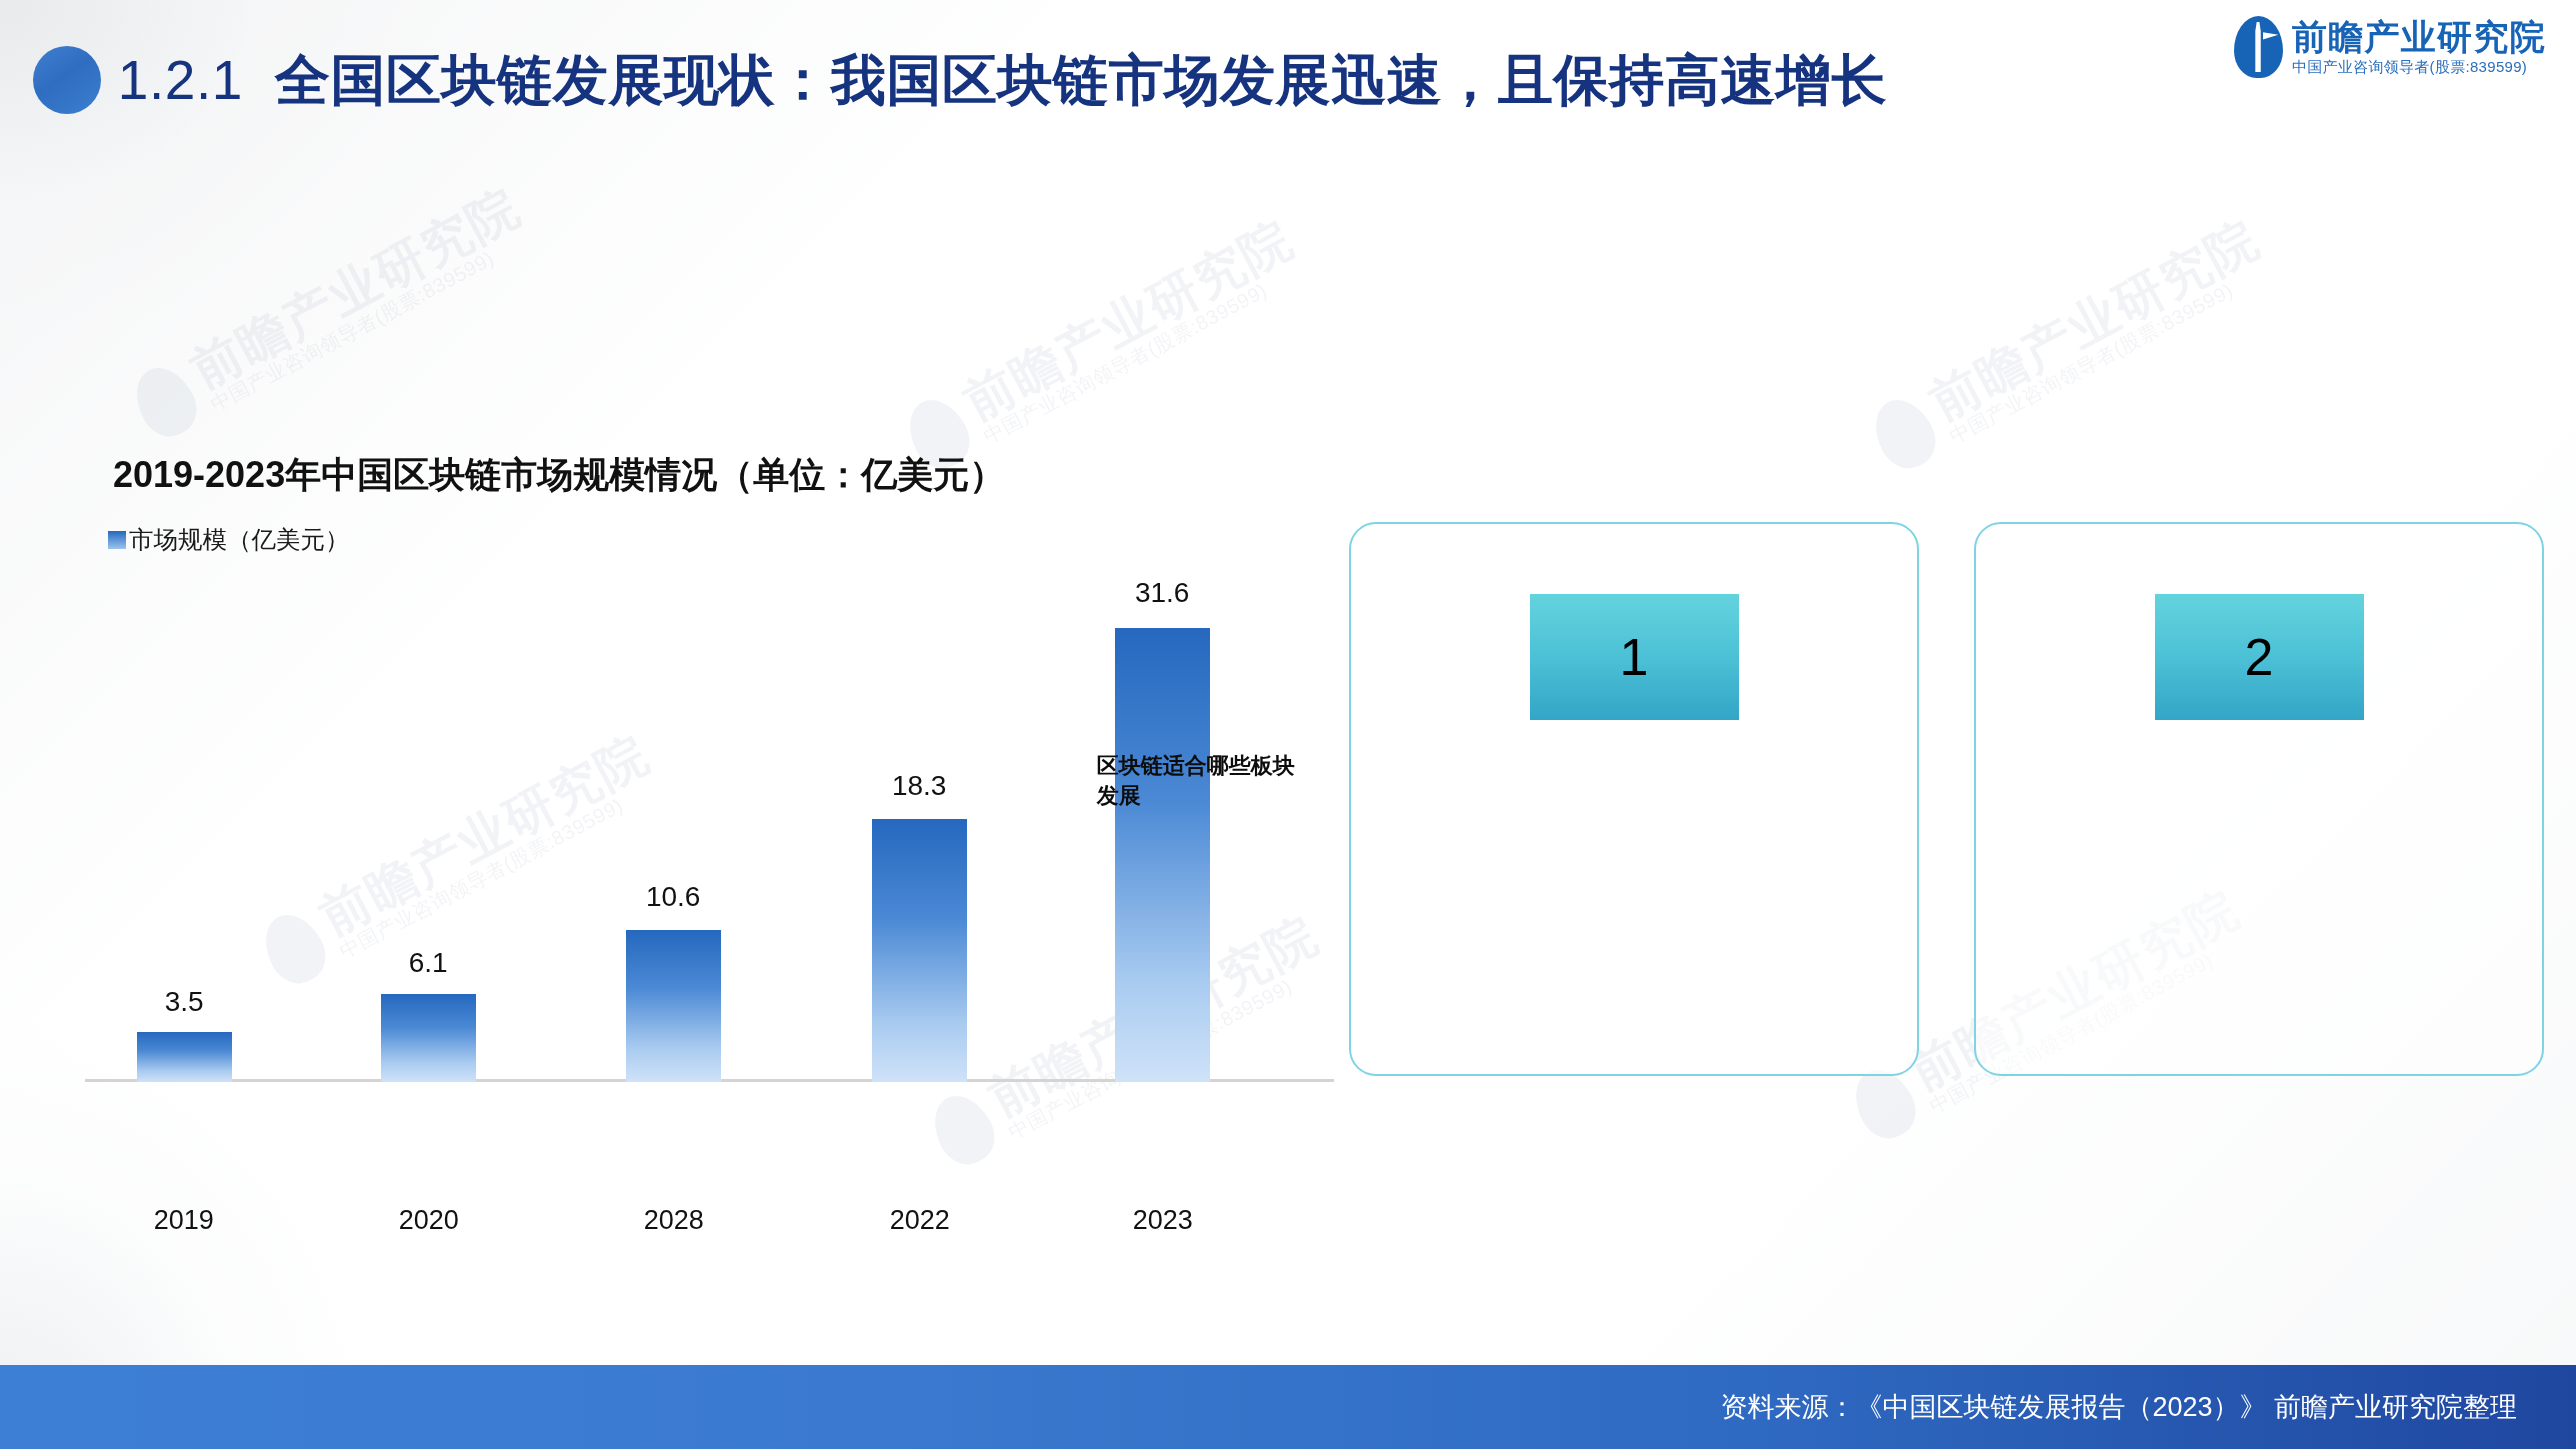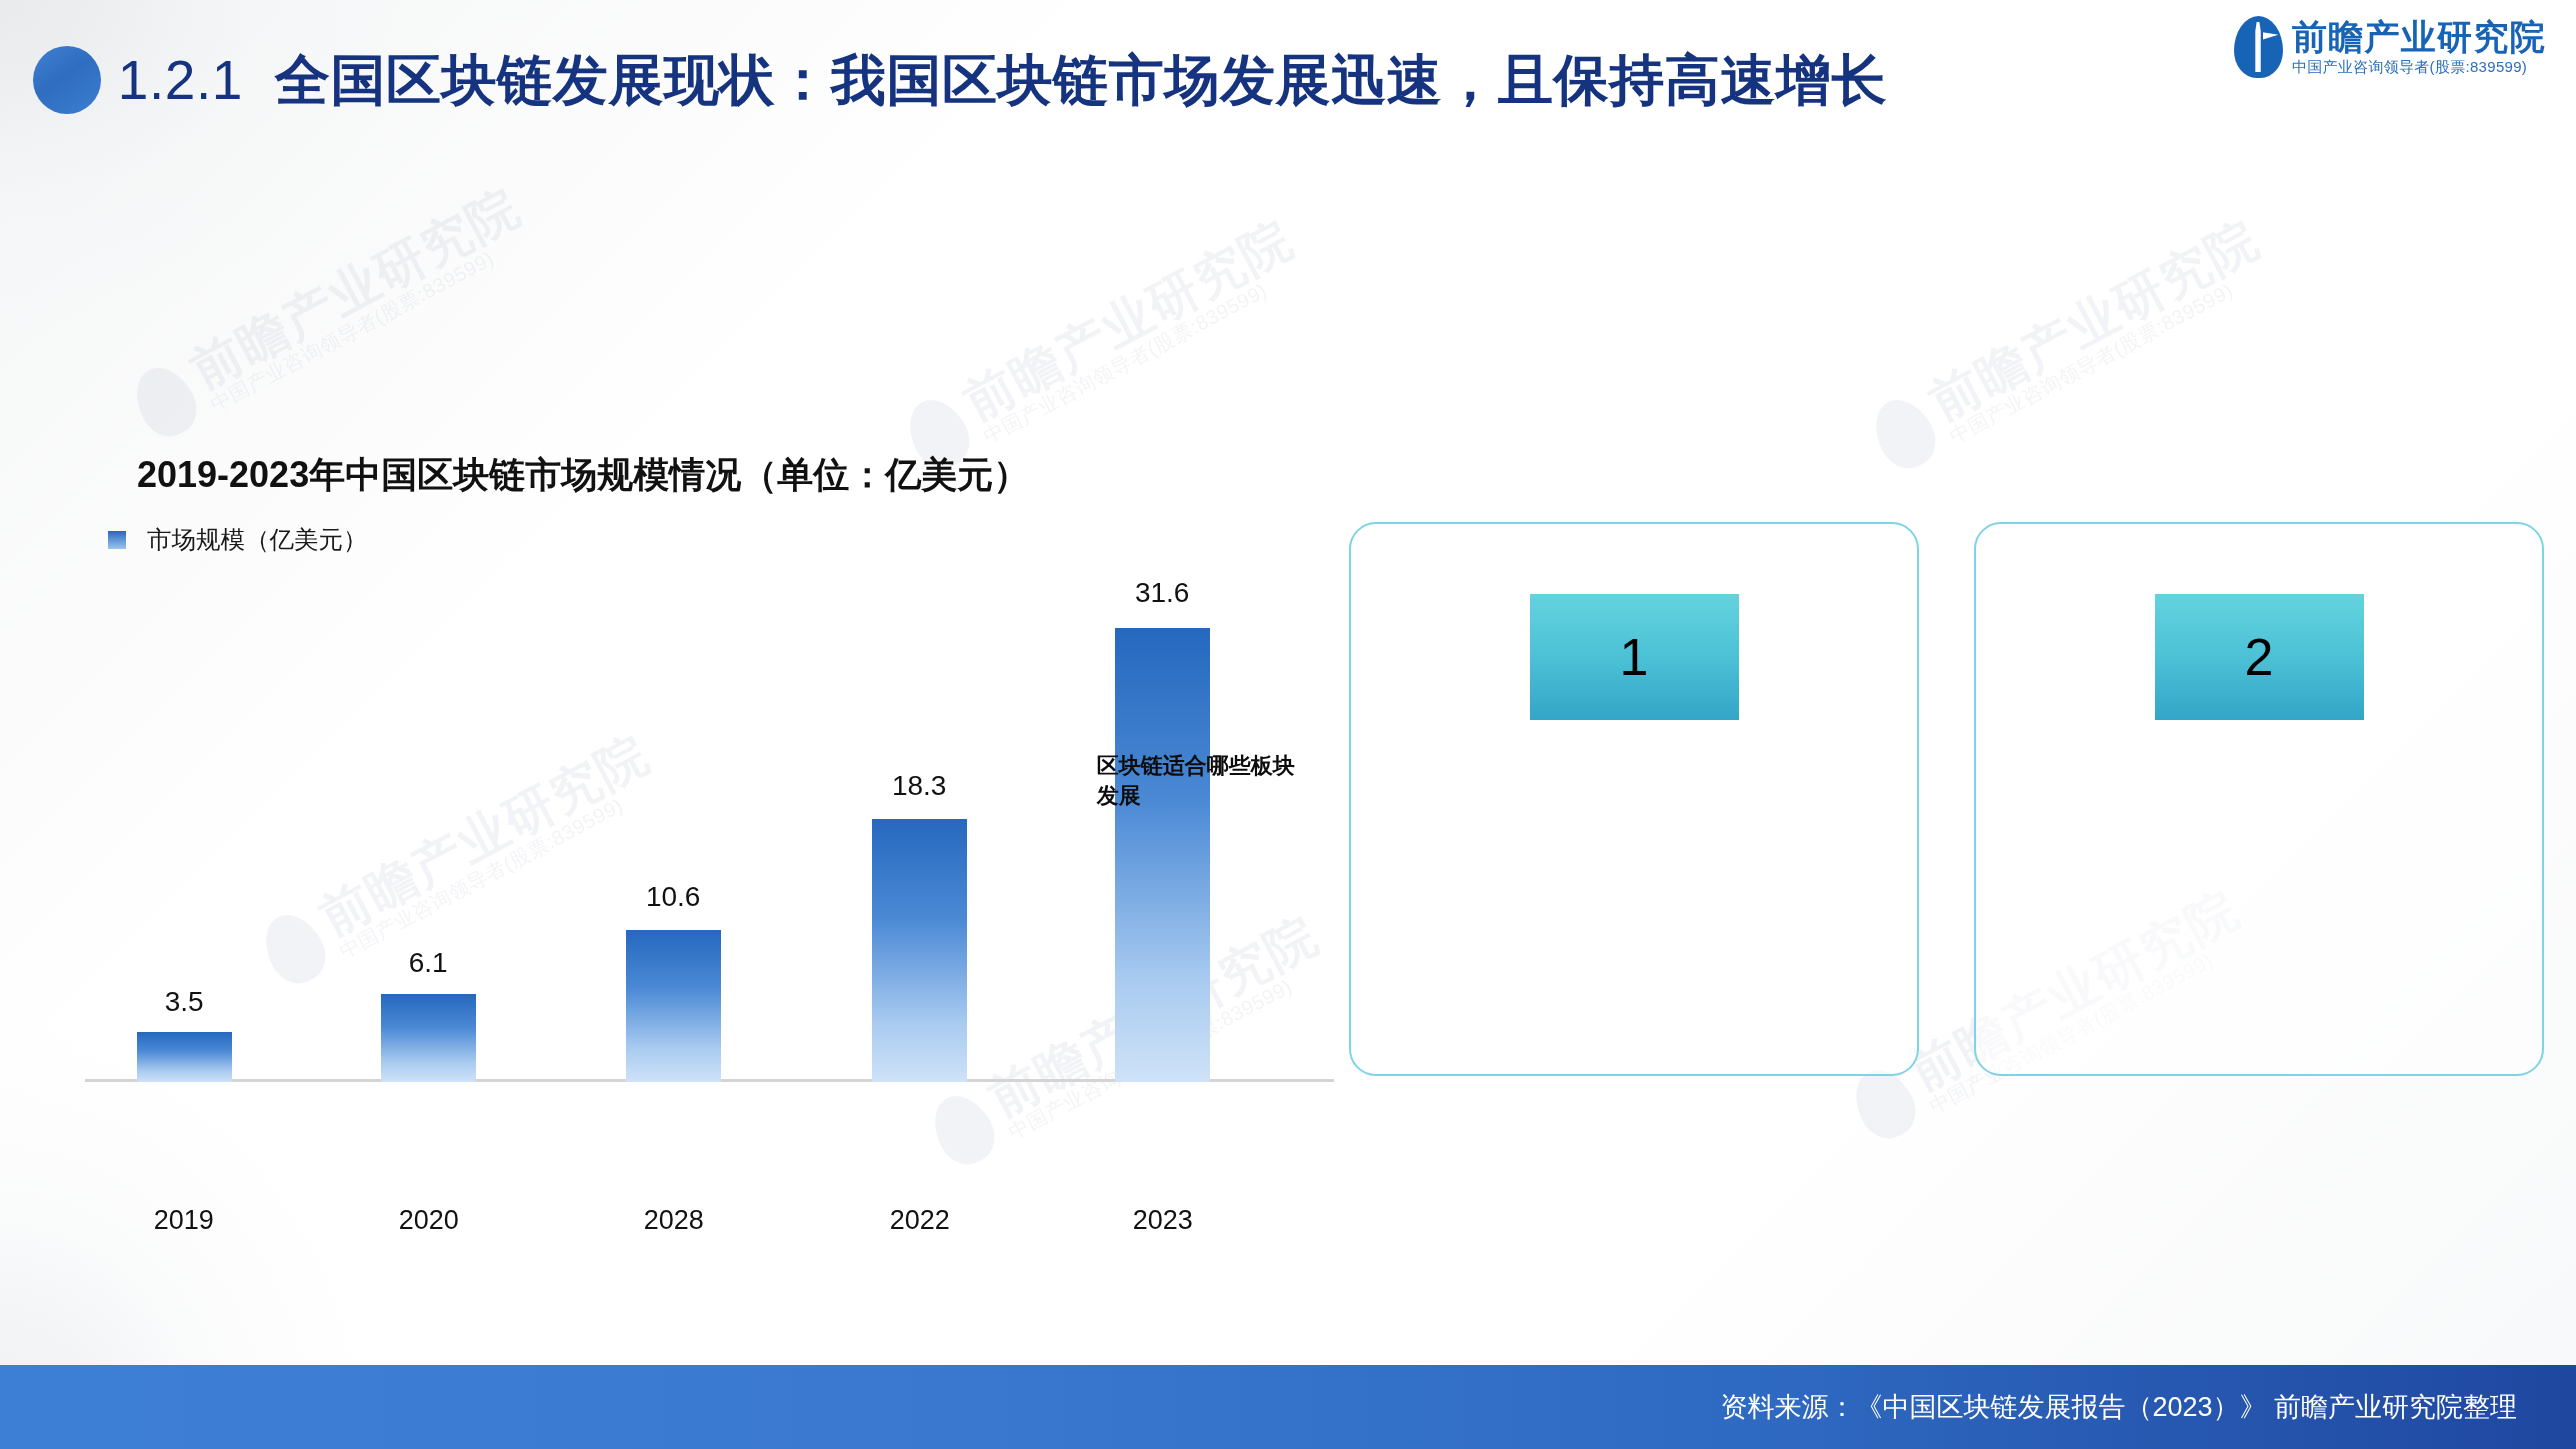--- a/index.html
+++ b/index.html
@@ -164,34 +164,34 @@
   
   .chart-block {
     position: absolute;
     left: 77px;
     top: 451px;
     width: 1262px;
     z-index: 5;
   }
   .chart-title {
     position: absolute;
-    left: 60px;
+    left: 36px;
     top: 0;
     font-size: 36px;
     font-weight: 700;
     color: #111111;
     white-space: nowrap;
   }
   .chart-legend {
     position: absolute;
     left: 31px;
     top: 72px;
     display: flex;
     align-items: center;
-    gap: 21px;
+    gap: 3px;
   }
   .legend-swatch {
     width: 18px;
     height: 18px;
     background: linear-gradient(180deg, #2568be 0%, #9cc4ef 100%);
     flex: 0 0 auto;
   }
   .legend-label {
     font-size: 24.5px;
     color: #1a1a1a;

